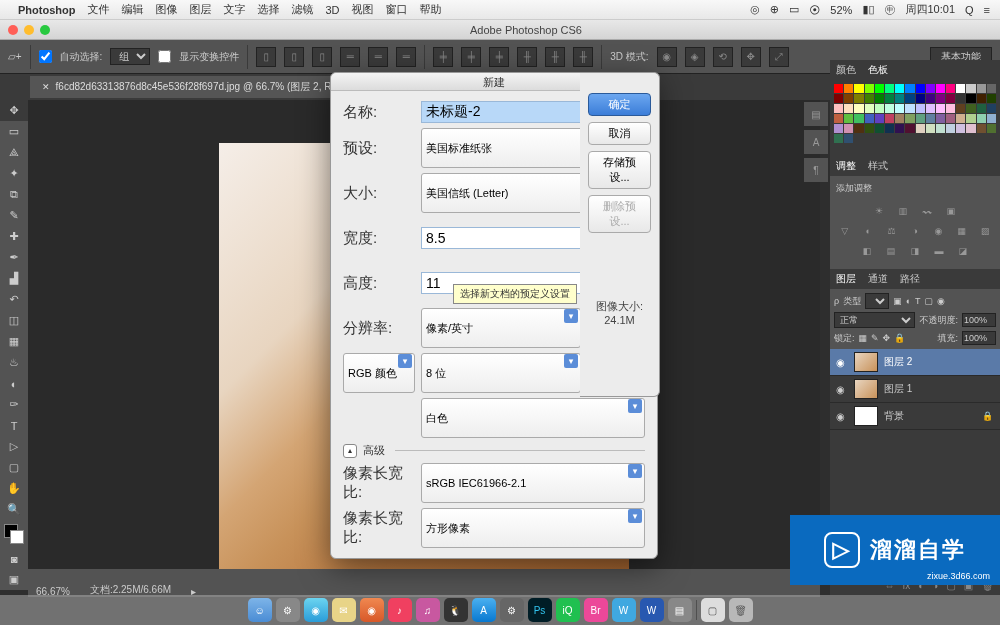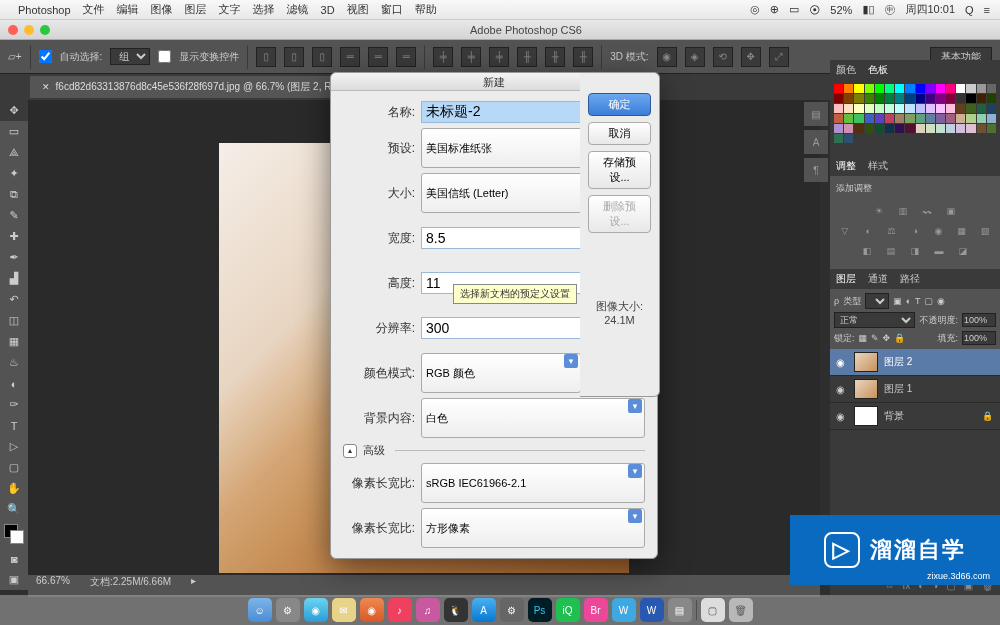--- a/index.html
+++ b/index.html
@@ -56,33 +56,33 @@
 .layers-controls select, .layers-controls input { background: #3a3a3a; color: #ccc; border: 1px solid #222; font-size: 9px; padding: 1px; }
 .layer-list { flex: 1; background: #3a3a3a; }
 .layer-row { display: flex; align-items: center; padding: 3px 6px; gap: 6px; border-bottom: 1px solid #2a2a2a; }
 .layer-row.active { background: #5a7aa8; color: #fff; }
 .layer-row .eye { width: 12px; font-size: 10px; }
 .layer-row .thumb { width: 24px; height: 20px; background: linear-gradient(135deg,#e8d5c0,#c8925a); border: 1px solid #222; }
 .layer-row.bg .thumb { background: #fff; }
 .layer-row .lock { margin-left: auto; font-size: 9px; }
 .layers-footer { height: 20px; background: #3a3a3a; display: flex; align-items: center; justify-content: flex-end; padding: 0 6px; gap: 8px; color: #888; font-size: 10px; }
 
-.status-bar { position: absolute; bottom: 28px; left: 28px; right: 180px; height: 22px; background: #535353; display: flex; align-items: flex-start; padding: 0 8px; font-size: 10px; color: #ccc; gap: 20px; }
+.status-bar { position: absolute; bottom: 28px; left: 28px; right: 180px; height: 28px; background: #535353; display: flex; align-items: flex-end; padding: 0 8px; font-size: 10px; color: #ccc; gap: 20px; }
 
 .dock { position: absolute; bottom: 0; left: 0; right: 0; height: 30px; background: rgba(180,180,180,0.5); display: flex; align-items: center; justify-content: center; gap: 4px; padding: 2px; }
 .dock .app { width: 24px; height: 24px; border-radius: 5px; display: flex; align-items: center; justify-content: center; font-size: 10px; color: #fff; }
 
 .watermark { position: absolute; bottom: 40px; right: 0; width: 210px; height: 70px; background: #0a6abf; display: flex; align-items: center; justify-content: center; color: #fff; font-size: 22px; font-weight: bold; letter-spacing: 2px; }
 .watermark .sub { position: absolute; bottom: 4px; right: 10px; font-size: 9px; font-weight: normal; letter-spacing: 0; }
 .watermark .play { width: 36px; height: 36px; border: 2px solid #fff; border-radius: 8px; margin-right: 10px; display: flex; align-items: center; justify-content: center; }
 
 .dialog { position: absolute; top: 72px; left: 330px; width: 328px; background: #ececec; border: 1px solid #999; border-radius: 6px; box-shadow: 0 8px 30px rgba(0,0,0,0.5); font-size: 11px; color: #333; }
 .dialog-title { height: 18px; background: linear-gradient(#f4f4f4,#dcdcdc); text-align: center; font-size: 11px; line-height: 18px; border-radius: 6px 6px 0 0; border-bottom: 1px solid #bbb; }
 .dialog-body { padding: 10px 12px; display: grid; grid-template-columns: 72px 1fr 58px; gap: 5px 6px; align-items: center; position: relative; }
-.dialog-body label { text-align: right; font-size: 12px; }
+.dialog-body label { text-align: left; font-size: 15px; }
 .dialog-body input[type=text] { border: 1px solid #9ab8d8; padding: 2px 4px; font-size: 14px; width: 100%; }
 .dialog-body input.name { grid-column: 2 / 4; background: #b8d8f8; }
 .dialog-body select { border: 1px solid #aaa; border-radius: 3px; padding: 13px 4px; font-size: 11px; width: 100%; background: linear-gradient(#fff,#eee); appearance: none; position: relative; }
 .sel-wrap { position: relative; display: flex; }
 .sel-wrap::after { content: "▾"; position: absolute; right: 3px; top: 1px; width: 14px; text-align: center; background: #5b8dd8; color: #fff; border-radius: 2px; font-size: 9px; line-height: 14px; pointer-events: none; }
 .dialog-body .span2 { grid-column: 2 / 4; }
 .dialog-body .unit { }
 .dialog-body .adv-row { grid-column: 1 / 4; display: flex; align-items: center; gap: 6px; }
 .dialog-body .adv-row .disc { width: 14px; height: 14px; border: 1px solid #888; border-radius: 3px; display: flex; align-items: center; justify-content: center; font-size: 8px; background: #fff; }
 
@@ -92,21 +92,21 @@
 .dialog-side button { font-size: 11px; padding: 3px 6px; border-radius: 4px; border: 1px solid #aaa; background: linear-gradient(#fff,#e8e8e8); cursor: pointer; }
 .dialog-side button.primary { background: linear-gradient(#6ca7f0,#3b7dd8); color: #fff; border-color: #2a5a9a; }
 .dialog-side button:disabled { color: #aaa; }
 .dialog-side .size-info { margin-top: 60px; text-align: center; font-size: 11px; color: #444; }
 </style>
 </head>
 <body>
 
 <div class="mac-menubar">
   <span class="apple"></span>
-  <span style="font-weight:normal">Photoshop</span>
+  <span style="font-weight:bold">Photoshop</span>
   <span>文件</span>
   <span>编辑</span>
   <span>图像</span>
   <span>图层</span>
   <span>文字</span>
   <span>选择</span>
   <span>滤镜</span>
   <span>3D</span>
   <span>视图</span>
   <span>窗口</span>
@@ -426,21 +426,20 @@
         <select><option>英寸</option></select>
       </div>
 
     <label>高度:</label>
     <input type="text" value="11" style="">
     <div class="sel-wrap unit">
         <select><option>英寸</option></select>
       </div>
 
     <label>分辨率:</label>
-    <input type="text" value="300" style="">
     <div class="sel-wrap unit">
         <select><option>像素/英寸</option></select>
       </div>
 
     <label>颜色模式:</label>
     <div class="sel-wrap">
         <select><option>RGB 颜色</option></select>
       </div>
     <div class="sel-wrap unit">
         <select><option>8 位</option></select>

